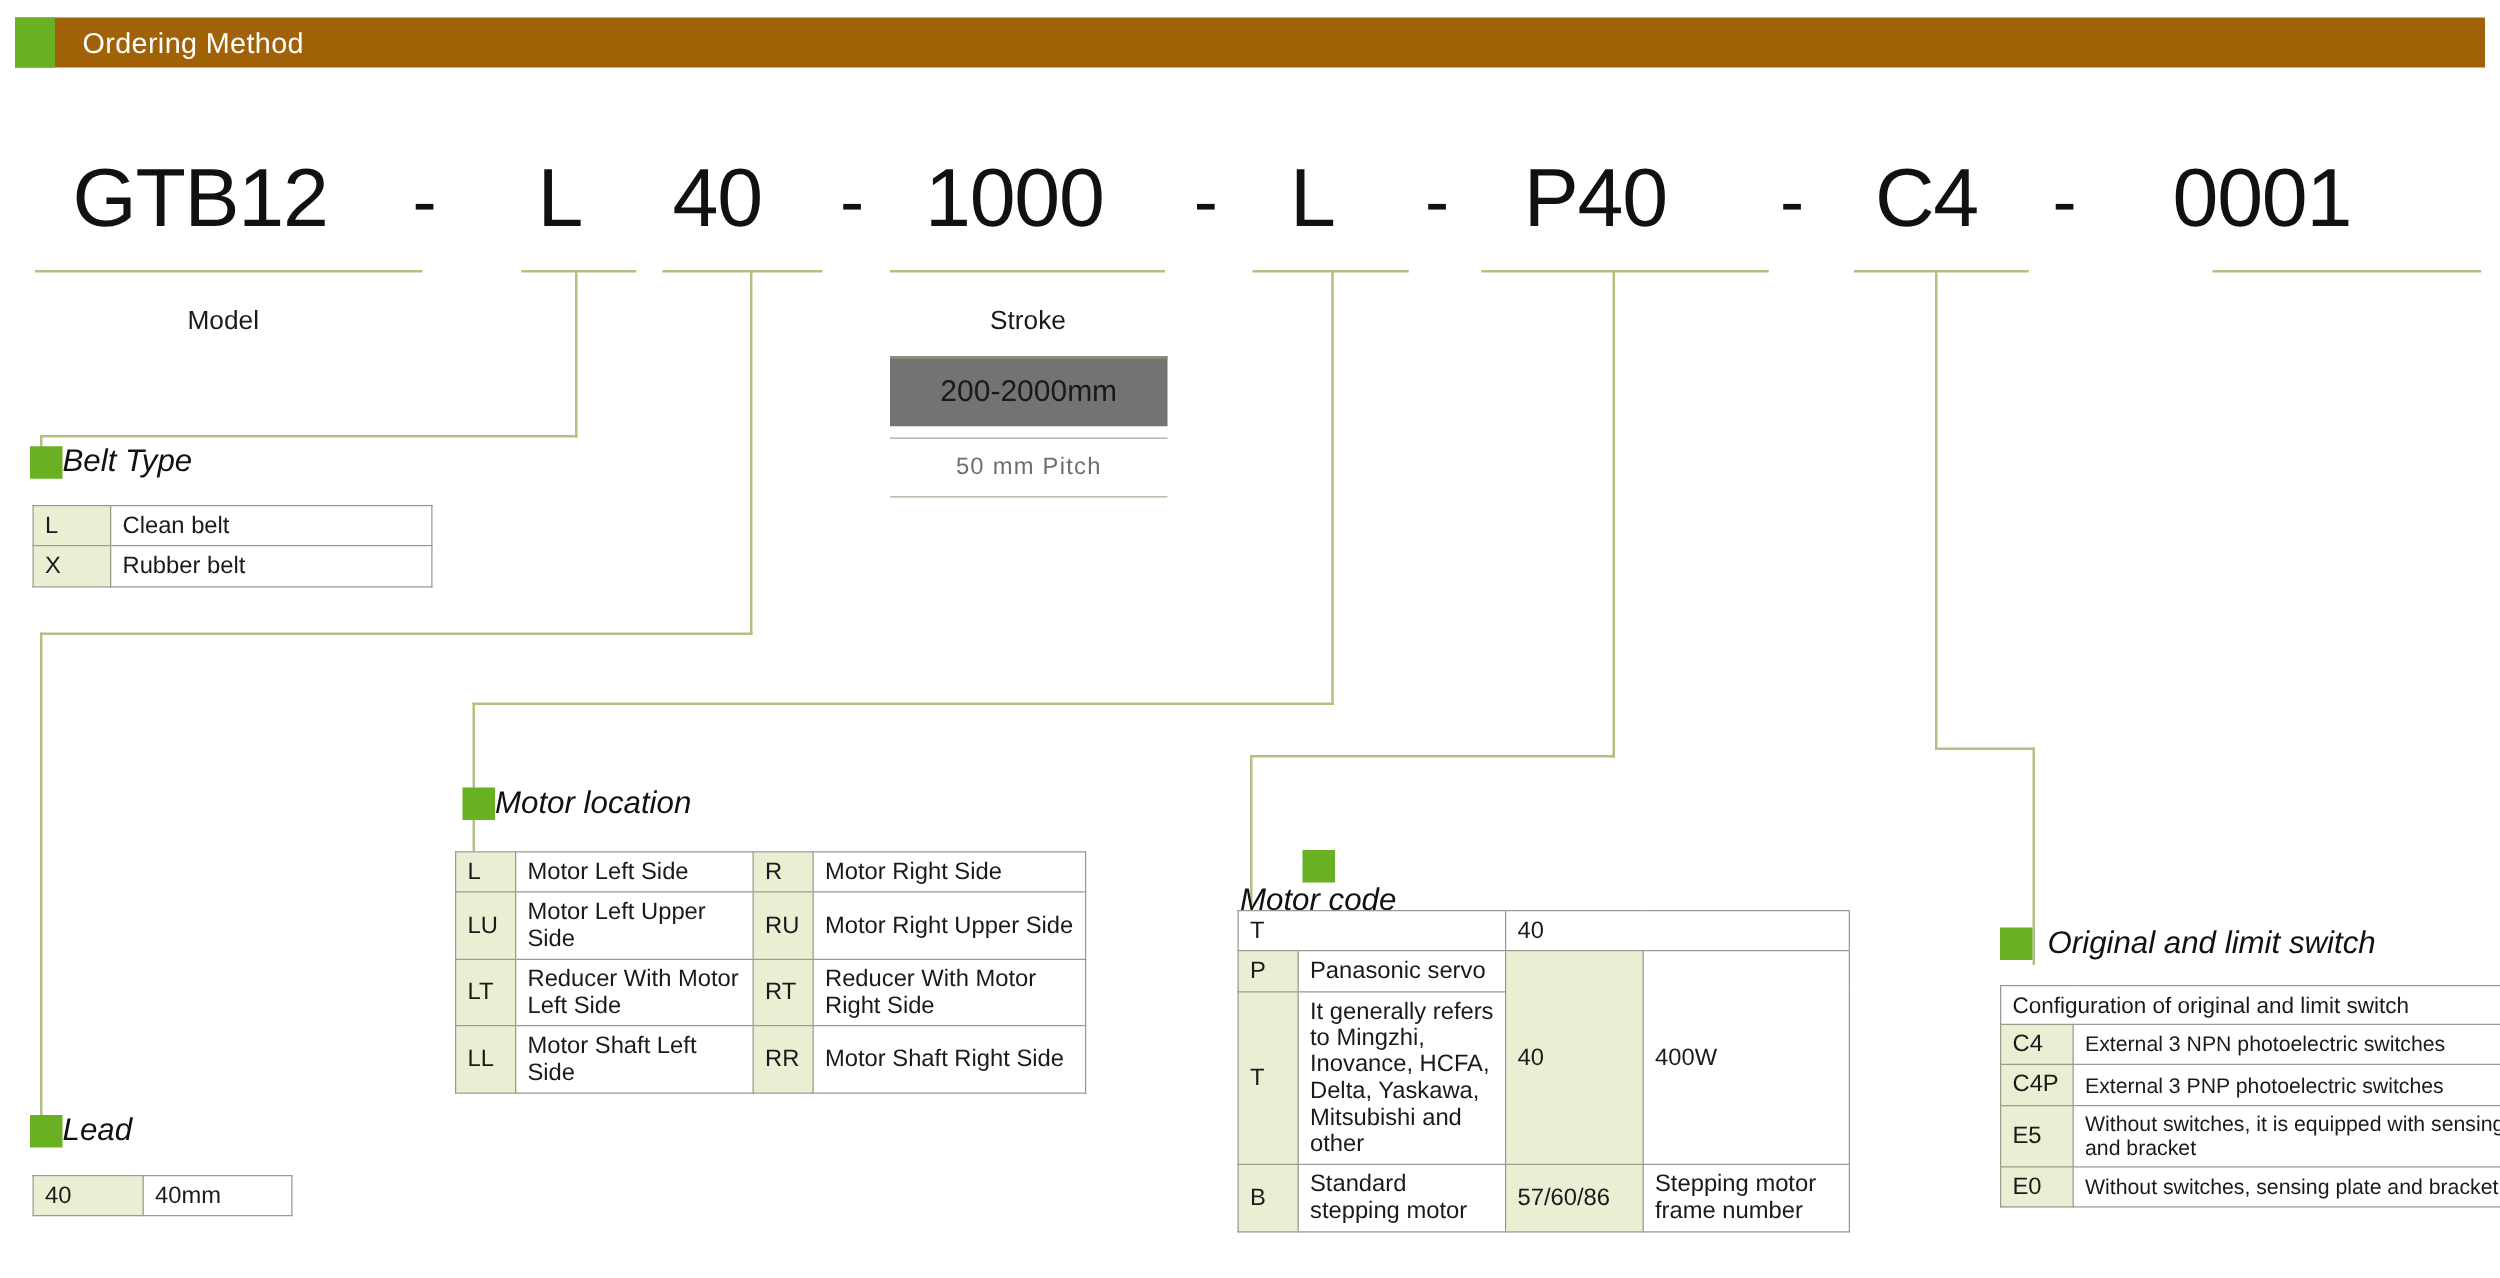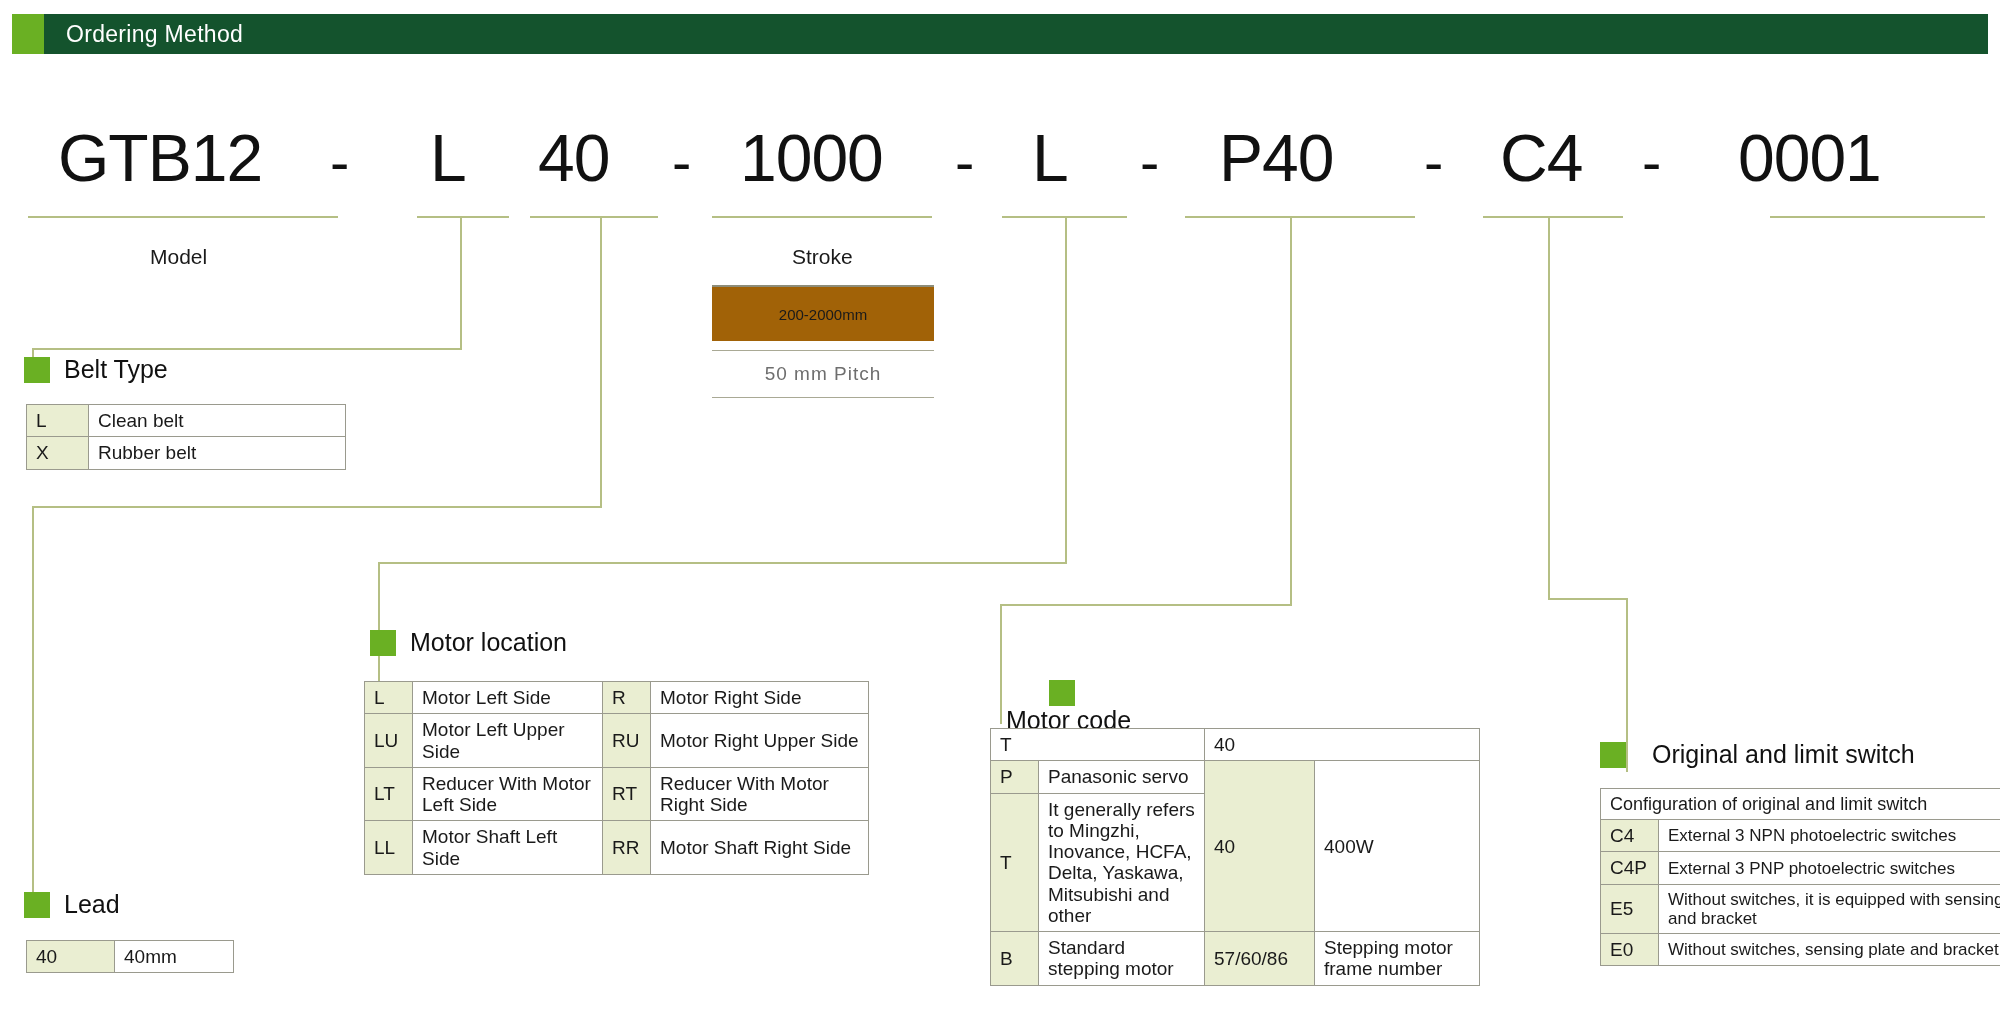--- a/index.html
+++ b/index.html
@@ -8,21 +8,21 @@
   body {
     width:2000px; height:1022px;
     position:relative; overflow:hidden;
     font-family:"Liberation Sans","DejaVu Sans",sans-serif;
     color:#1a1a1a;
   }
 
   
   #header-bar{
     position:absolute; left:12px; top:14px; width:1976px; height:40px;
-    background:#14532d; display:flex; align-items:center;
+    background:#a16207; display:flex; align-items:center;
   }
   #header-accent{ width:32px; height:40px; background:#6ab023; flex:none; }
   #header-title{
     color:#ffffff; font-size:23px; padding-left:22px; letter-spacing:.3px;
     font-weight:400;
   }
 
   
   #partnumber{ position:absolute; left:0; top:120px; width:1580px; height:80px; }
   .pn{
@@ -40,41 +40,41 @@
   .conn.h{ height:2px; }
 
   
   .caption{
     position:absolute; font-size:21px; color:#1a1a1a; white-space:nowrap;
   }
 
   
   .sect{ position:absolute; display:flex; align-items:center; }
   .sq{ width:26px; height:26px; background:#6ab023; flex:none; }
-  .sect-label{ font-size:25px; margin-left:14px; white-space:nowrap; color:#111; }
+  .sect-label{ font-size:25px; white-space:nowrap; color:#111;font-style:italic; }
 
   
   table.t{
     position:absolute; border-collapse:collapse; background:#fff;
     table-layout:fixed;
   }
   table.t td, table.t th{
     border:1px solid #9a9a8e;
     font-size:19px; font-weight:400; color:#1a1a1a;
     padding:5px 9px; vertical-align:middle; text-align:left;
     line-height:1.12;
   }
   td.code, th.code{ background:#eaeed2; text-align:center; padding:5px 4px; }
   td.ctr, th.ctr{ text-align:center; }
 
   
   #stroke-box{
-    position:absolute; background:#a16207; border-top:2px solid #8d8d7a;
+    position:absolute; background:#737373; border-top:2px solid #8d8d7a;
     display:flex; align-items:center; justify-content:center;
-    font-size:15px; color:#1a1a1a;
+    font-size:24px; color:#1a1a1a;
   }
   #stroke-pitch{
     position:absolute; border-top:1px solid #a9a995; border-bottom:1px solid #a9a995;
     display:flex; align-items:center; justify-content:center;
     font-size:19px; color:#6e6e6e; letter-spacing:1px;
   }
 </style>
 </head>
 <body>
 

